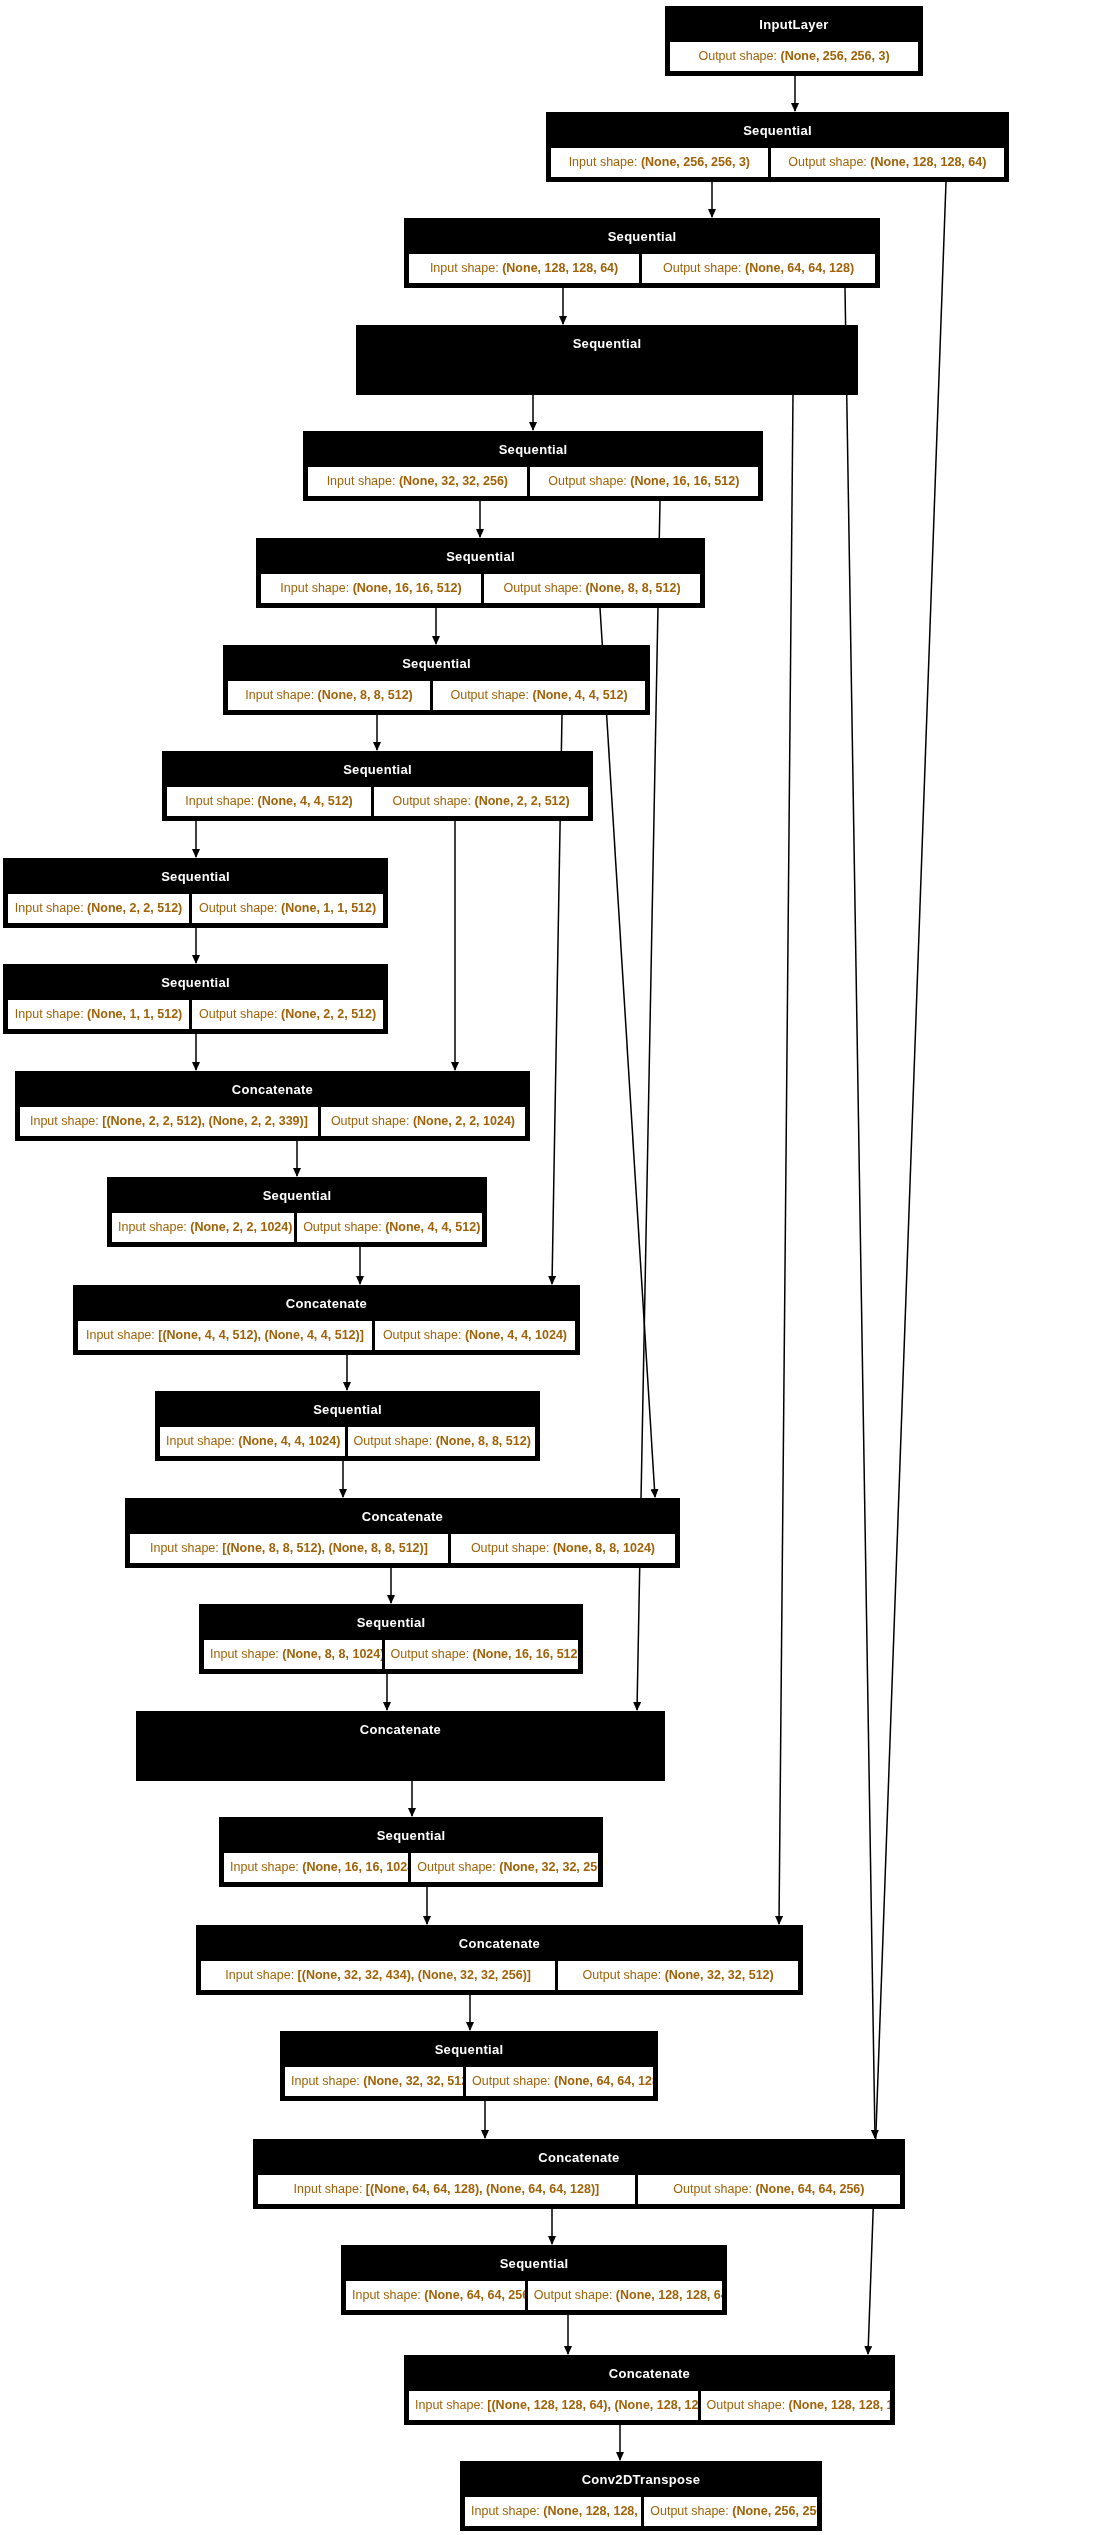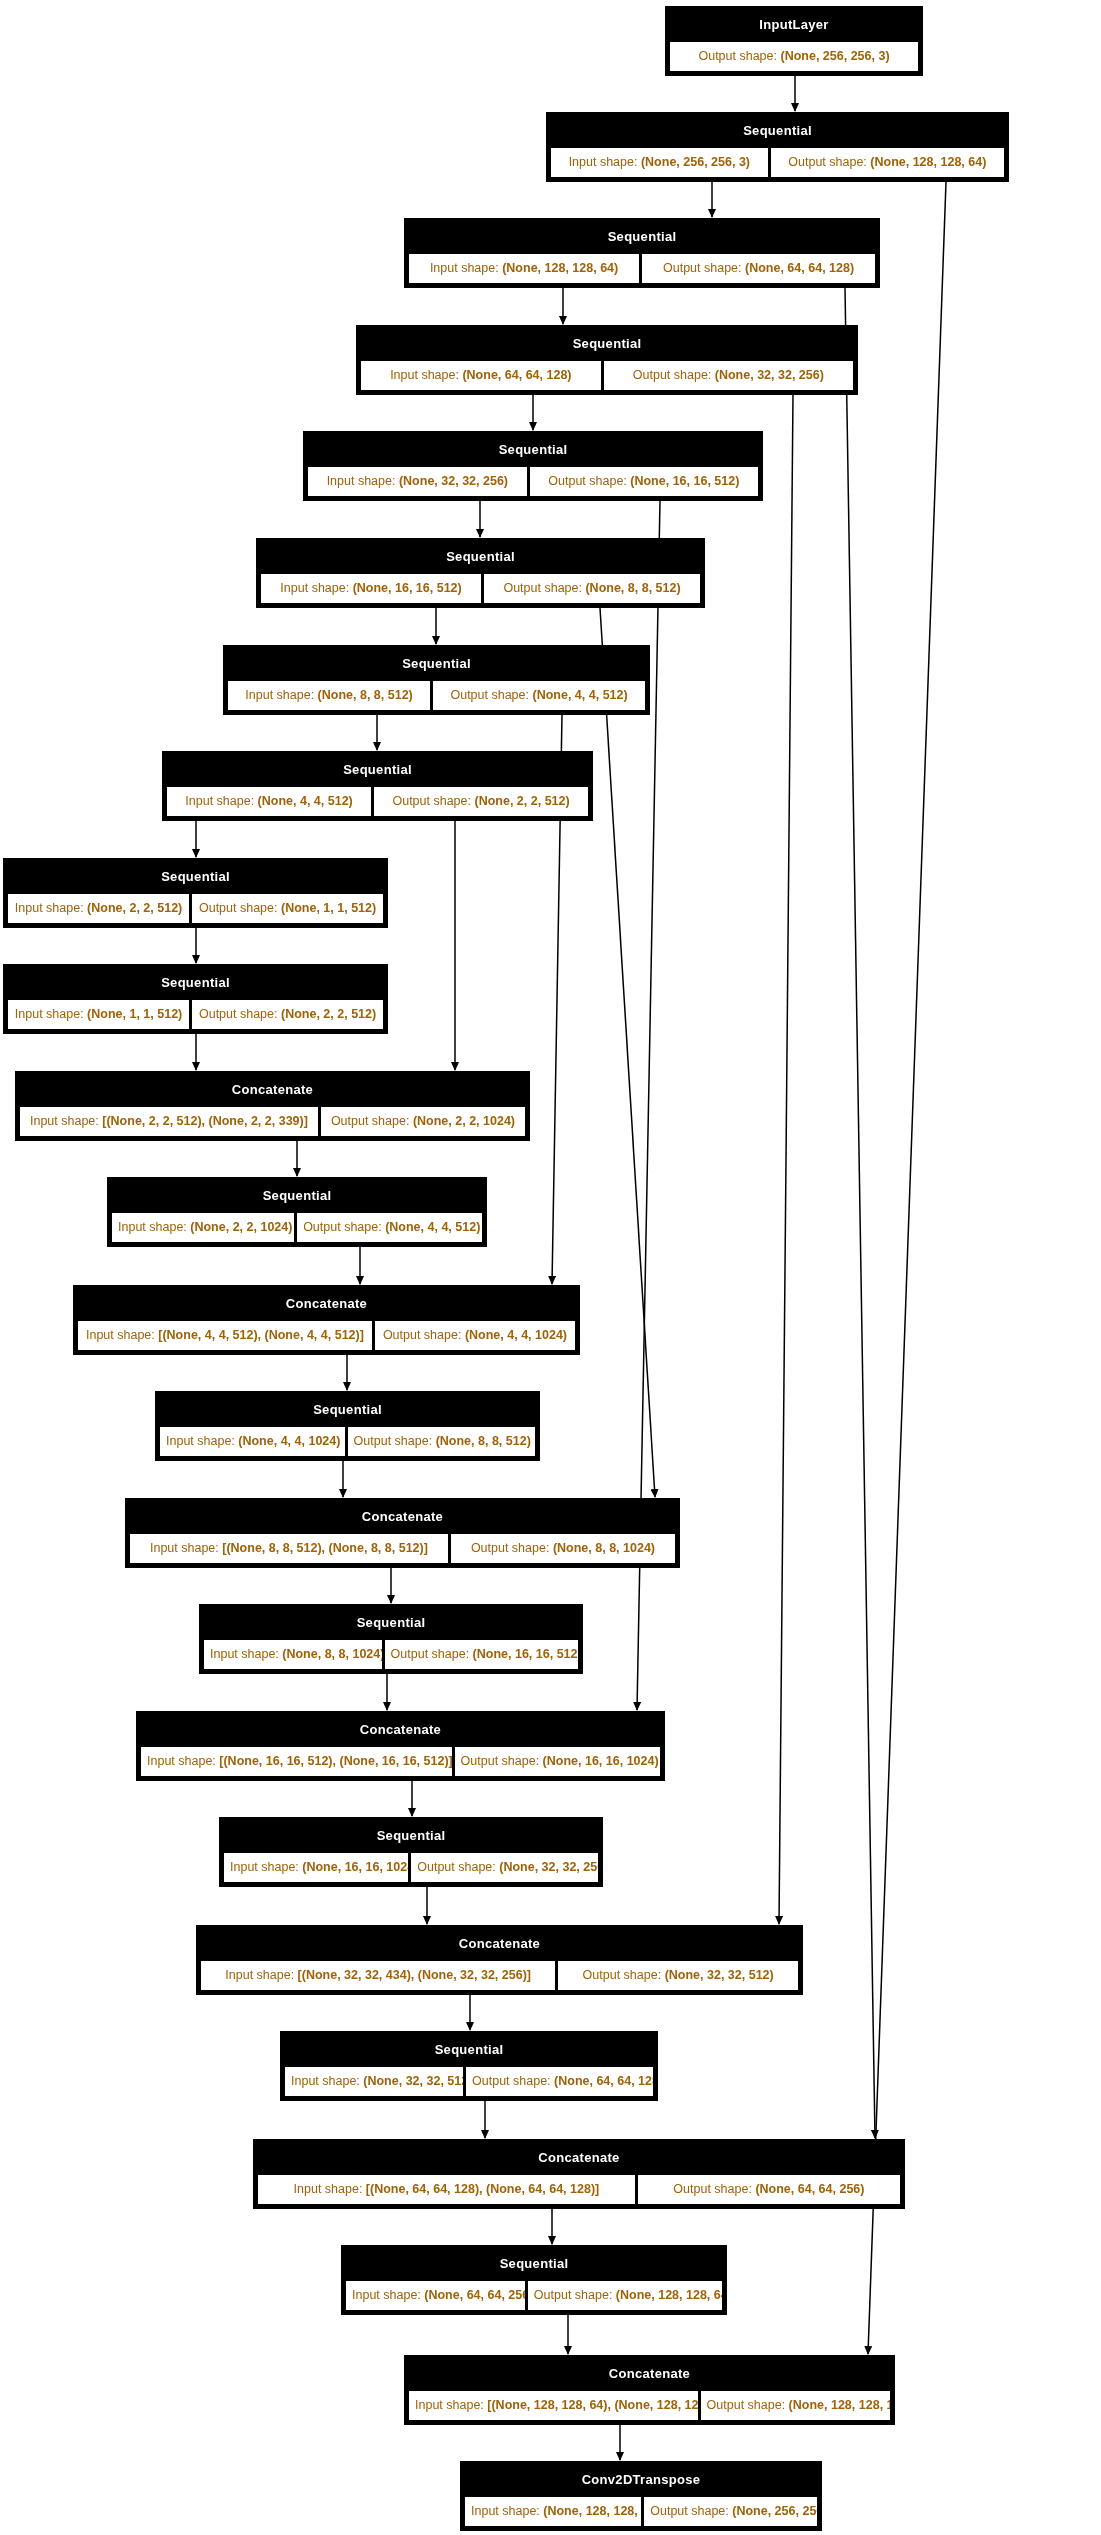--- a/index.html
+++ b/index.html
@@ -114,24 +114,20 @@
       </div>
       <div class="node" style="left: 404px; top: 218px; width: 476px;">
         <div class="node-header">Sequential</div>
         <div class="node-cells">
           <div class="cell"><span>Input shape:&nbsp;</span><b>(None, 128, 128, 64)</b></div>
           <div class="cell"><span>Output shape:&nbsp;</span><b>(None, 64, 64, 128)</b></div>
         </div>
       </div>
       <div class="node" style="left: 356px; top: 325px; width: 502px;">
         <div class="node-header">Sequential</div>
-        <div class="node-cells">
-          <div class="cell"><span>Input shape:&nbsp;</span><b>(None, 64, 64, 128)</b></div>
-          <div class="cell"><span>Output shape:&nbsp;</span><b>(None, 32, 32, 256)</b></div>
-        </div>
       </div>
       <div class="node" style="left: 303px; top: 431px; width: 460px;">
         <div class="node-header">Sequential</div>
         <div class="node-cells">
           <div class="cell"><span>Input shape:&nbsp;</span><b>(None, 32, 32, 256)</b></div>
           <div class="cell"><span>Output shape:&nbsp;</span><b>(None, 16, 16, 512)</b></div>
         </div>
       </div>
       <div class="node" style="left: 256px; top: 538px; width: 449px;">
         <div class="node-header">Sequential</div>
@@ -205,24 +201,20 @@
       </div>
       <div class="node" style="left: 199px; top: 1604px; width: 384px;">
         <div class="node-header">Sequential</div>
         <div class="node-cells">
           <div class="cell"><span>Input shape:&nbsp;</span><b>(None, 8, 8, 1024)</b></div>
           <div class="cell"><span>Output shape:&nbsp;</span><b>(None, 16, 16, 512)</b></div>
         </div>
       </div>
       <div class="node" style="left: 136px; top: 1711px; width: 529px;">
         <div class="node-header">Concatenate</div>
-        <div class="node-cells">
-          <div class="cell"><span>Input shape:&nbsp;</span><b>[(None, 16, 16, 512), (None, 16, 16, 512)]</b></div>
-          <div class="cell"><span>Output shape:&nbsp;</span><b>(None, 16, 16, 1024)</b></div>
-        </div>
       </div>
       <div class="node" style="left: 219px; top: 1817px; width: 384px;">
         <div class="node-header">Sequential</div>
         <div class="node-cells">
           <div class="cell"><span>Input shape:&nbsp;</span><b>(None, 16, 16, 1024)</b></div>
           <div class="cell"><span>Output shape:&nbsp;</span><b>(None, 32, 32, 256)</b></div>
         </div>
       </div>
       <div class="node" style="left: 196px; top: 1925px; width: 607px;">
         <div class="node-header">Concatenate</div>

